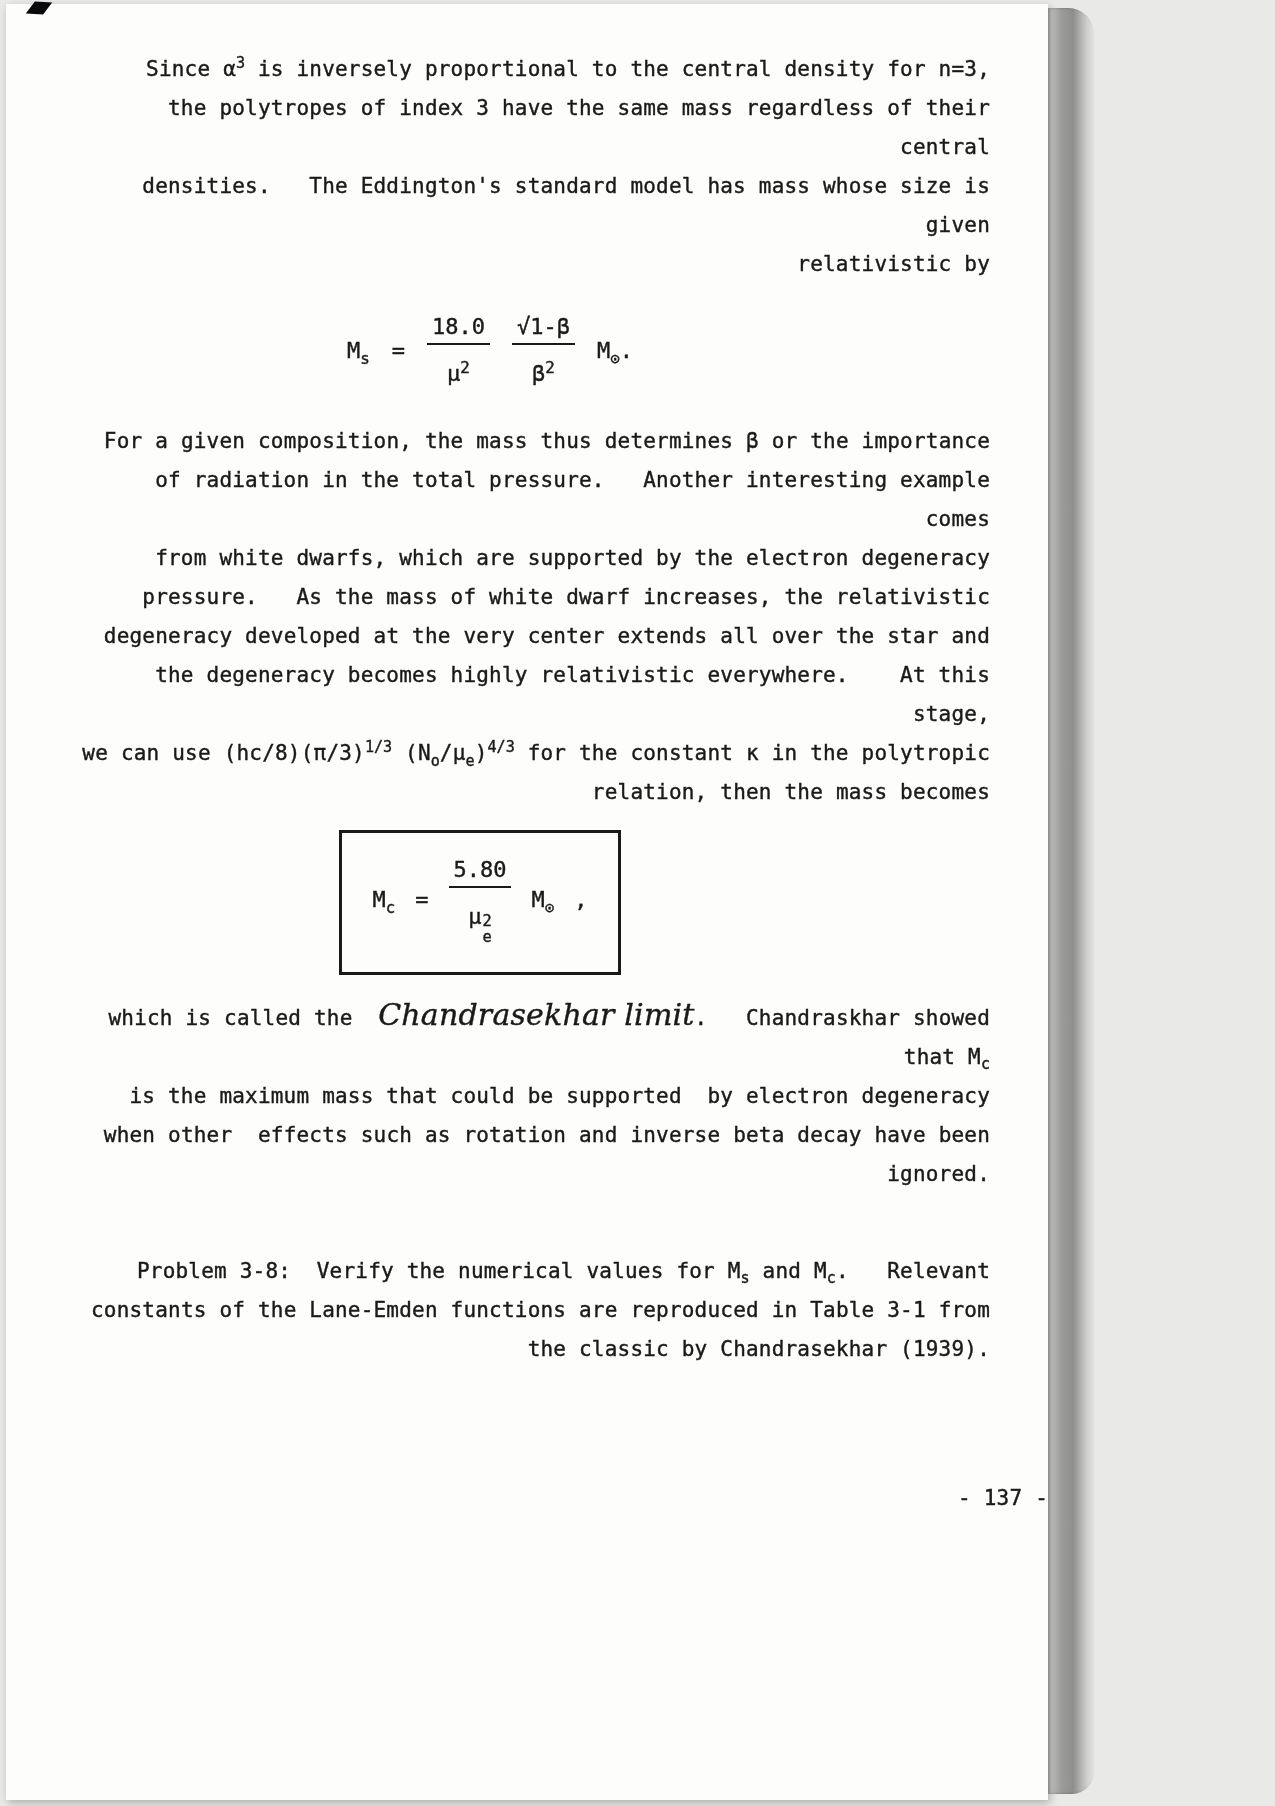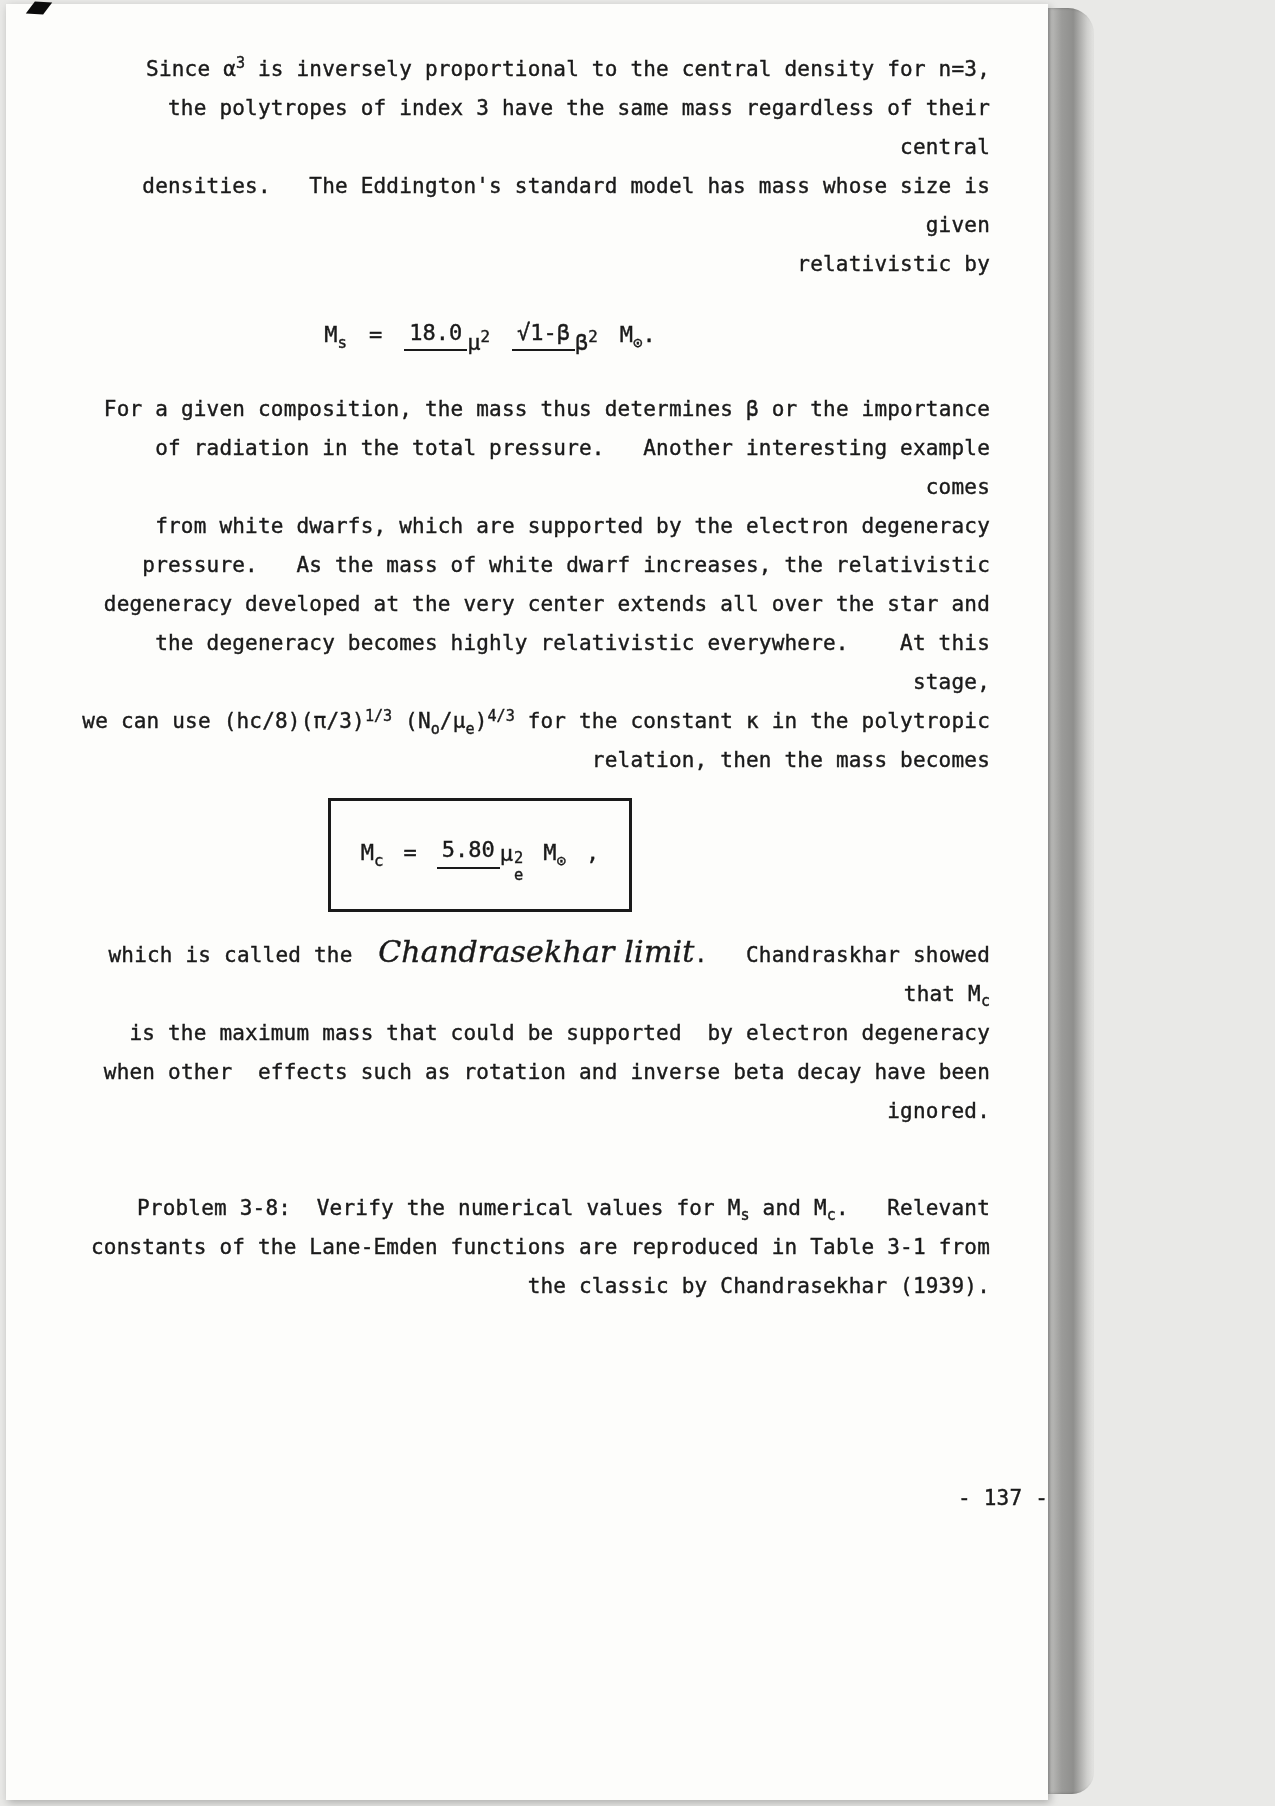--- a/index.html
+++ b/index.html
@@ -50,21 +50,21 @@
   .sup { font-size: .72em; position: relative; top: -.5em; line-height: 0; letter-spacing: 0; }
   .sub { font-size: .72em; position: relative; top: .38em; line-height: 0; letter-spacing: 0; }
   .it  { font-family: "DejaVu Serif", "Liberation Serif", serif; font-style: italic; font-size: 30px; }
   .eq-row {
     display: flex; align-items: center; justify-content: center;
     gap: 22px; font-size: 22px; line-height: 1.2;
     -webkit-text-stroke: .4px var(--ink);
   }
   .eq1 { margin: 30px 0 34px; transform: translateX(-45px); }
   .eq-item { display: inline-block; text-align: center; }
-  .frac { display: inline-flex; align-items: center; }
+  .frac { display: inline-flex; flex-direction: column; align-items: center; }
   .frac .num { border-bottom: 2px solid var(--ink); padding: 0 5px 3px; }
   .frac .den { padding-top: 16px; }
   .eq-box-wrap { display: flex; justify-content: center; margin: 18px 0 20px; transform: translateX(-55px); }
   .eq-box {
     border: 3px solid var(--ink);
     padding: 24px 30px 28px;
     display: flex; align-items: center; gap: 20px;
     font-size: 22px; line-height: 1.2;
     -webkit-text-stroke: .4px var(--ink);
   }

